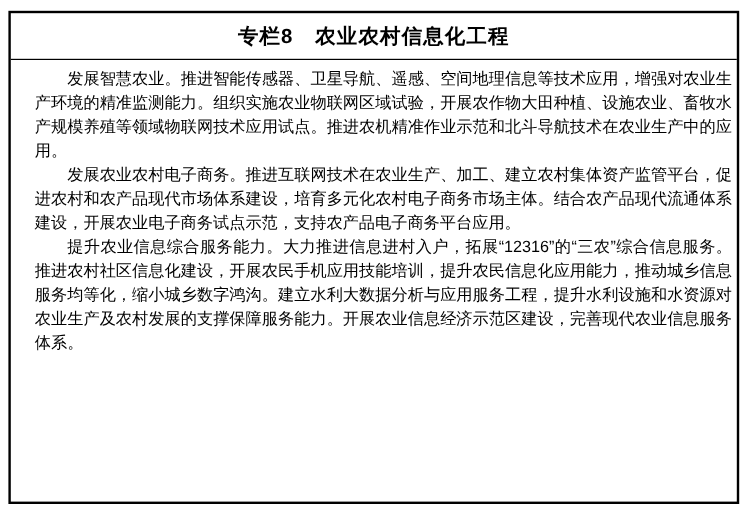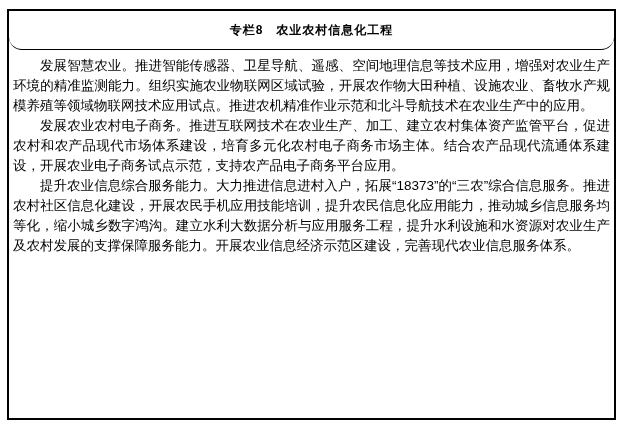--- a/index.html
+++ b/index.html
@@ -25,30 +25,29 @@
     border: 2px solid #000000;
     background: #ffffff;
   }
   .title-row {
     height: 39px;
     box-sizing: border-box;
     border-bottom: 1px solid #000000;
     display: flex;
     align-items: center;
     justify-content: center;
-    font-size: 12px;
+    font-size: 17px;
     font-weight: bold;
     color: #000000;
     letter-spacing: 1px;
-    border-radius: 13px;
   }
   .box-body {
     box-sizing: border-box;
     height: 366px;
-    padding: 6px 4px 6px 4px;
+    padding: 6px 4px 6px 20px;
     overflow: hidden;
     font-size: 13.5px;
     line-height: 20px;
     color: #000000;
     text-align: justify;
     text-justify: inter-ideograph;
   }
   .box-body p {
     margin: 0;
     text-indent: 2em;
@@ -57,16 +56,16 @@
 </style>
 </head>
 <body>
 
 <div class="page">
   <div class="column-box">
     <div class="title-row">专栏8　农业农村信息化工程</div>
     <div class="box-body">
       <p>发展智慧农业。推进智能传感器、卫星导航、遥感、空间地理信息等技术应用，增强对农业生产环境的精准监测能力。组织实施农业物联网区域试验，开展农作物大田种植、设施农业、畜牧水产规模养殖等领域物联网技术应用试点。推进农机精准作业示范和北斗导航技术在农业生产中的应用。</p>
       <p>发展农业农村电子商务。推进互联网技术在农业生产、加工、建立农村集体资产监管平台，促进农村和农产品现代市场体系建设，培育多元化农村电子商务市场主体。结合农产品现代流通体系建设，开展农业电子商务试点示范，支持农产品电子商务平台应用。</p>
-      <p>提升农业信息综合服务能力。大力推进信息进村入户，拓展“18373”的“三农”综合信息服务。推进农村社区信息化建设，开展农民手机应用技能培训，提升农民信息化应用能力，推动城乡信息服务均等化，缩小城乡数字鸿沟。建立水利大数据分析与应用服务工程，提升水利设施和水资源对农业生产及农村发展的支撑保障服务能力。开展农业信息经济示范区建设，完善现代农业信息服务体系。</p>
+      <p>提升农业信息综合服务能力。大力推进信息进村入户，拓展“12316”的“三农”综合信息服务。推进农村社区信息化建设，开展农民手机应用技能培训，提升农民信息化应用能力，推动城乡信息服务均等化，缩小城乡数字鸿沟。建立水利大数据分析与应用服务工程，提升水利设施和水资源对农业生产及农村发展的支撑保障服务能力。开展农业信息经济示范区建设，完善现代农业信息服务体系。</p>
     </div>
   </div>
 </div>
 
 </body></html>

